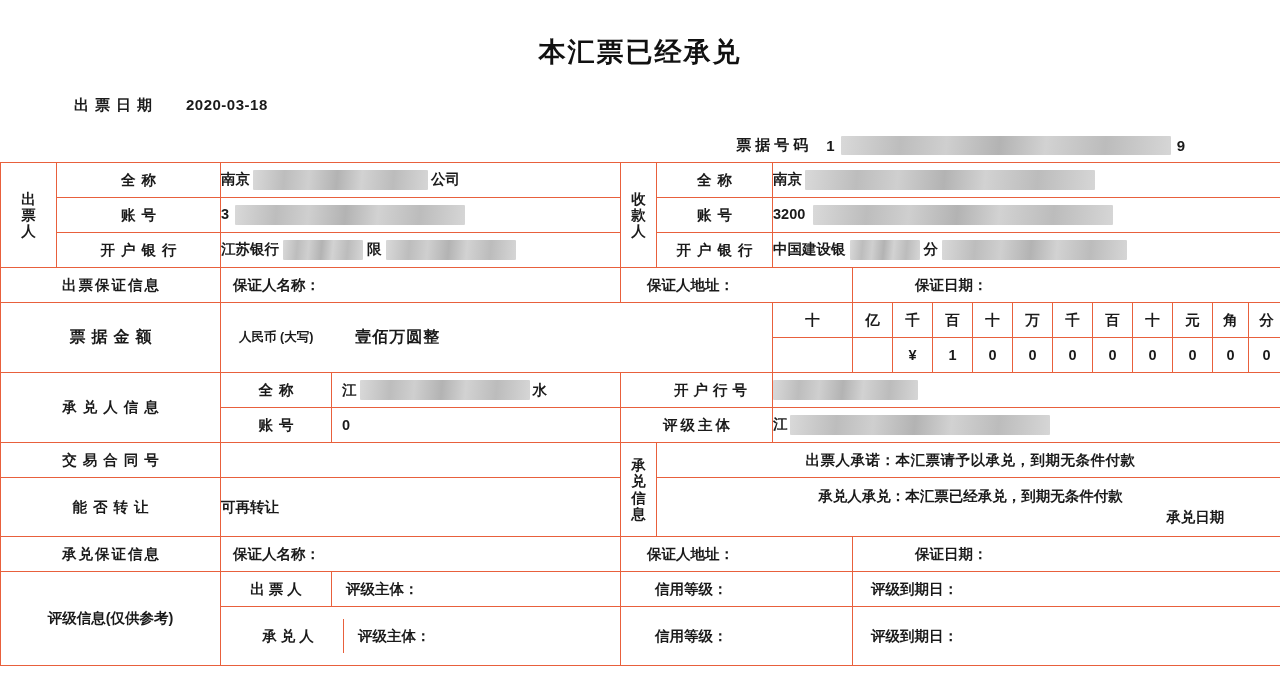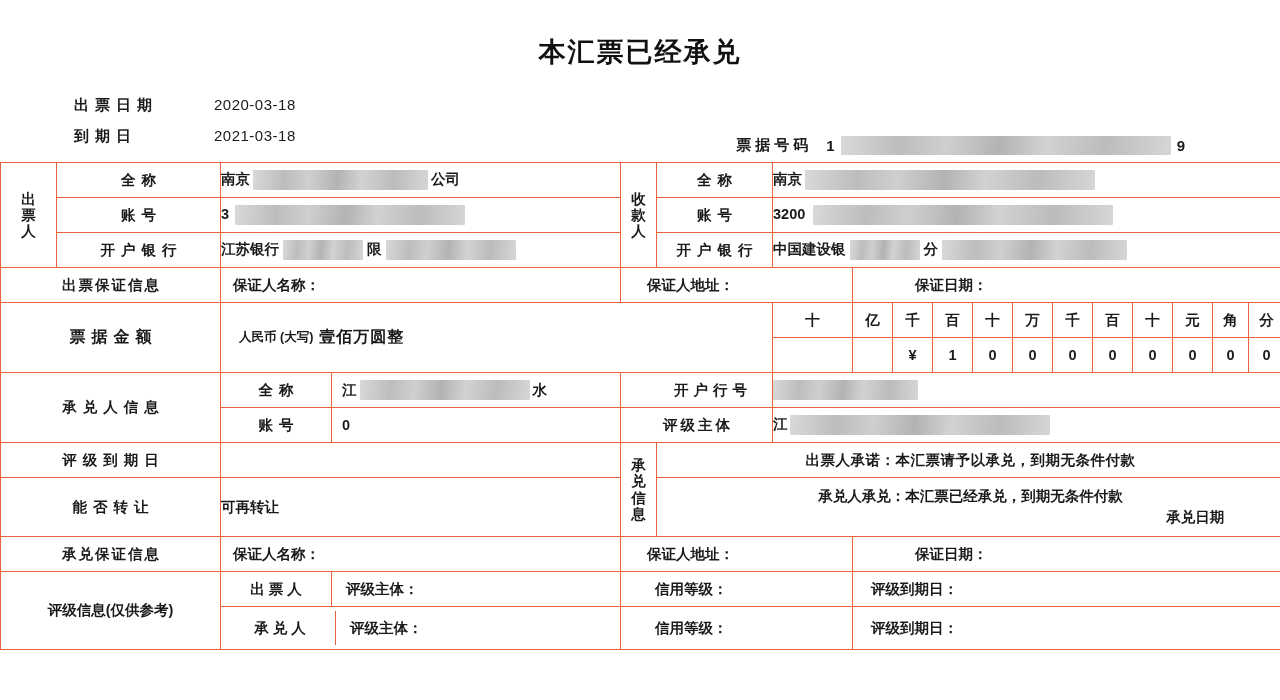--- a/index.html
+++ b/index.html
@@ -42,23 +42,22 @@
   }
   .meta-label {
     font-size: 15px;
     font-weight: bold;
     letter-spacing: 6px;
     width: 112px;
     white-space: nowrap;
   }
   .meta-value {
     font-size: 15px;
-    font-weight: normal;
+    font-weight: bold;
     letter-spacing: 0.5px;
-    margin-left: 28px;
   }
   .meta-right {
     position: absolute;
     right: 95px;
     top: 40px;
     display: flex;
     align-items: center;
     font-size: 15px;
     font-weight: bold;
   }
@@ -125,20 +124,21 @@
   .amt-digit {
     text-align: center;
     font-weight: bold;
     font-size: 15px;
   }
   .rmb-box {
     display: flex;
     align-items: center;
     padding-left: 18px;
     height: 100%;
+    gap: 36px;
   }
   .rmb-mark {
     font-size: 12.5px;
     line-height: 1.15;
     font-weight: bold;
     text-align: center;
     margin-right: 6px;
     white-space: nowrap;
   }
   .rmb-amount {
@@ -176,24 +176,20 @@
 <body>
 
 <div class="page">
 
   <div class="doc-title">本汇票已经承兑</div>
 
   <div class="meta">
     <div class="meta-row">
       <span class="meta-label">出票日期</span>
       <span class="meta-value">2020-03-18</span>
-    </div>
-    <div class="meta-row">
-      <span class="meta-label">到期日</span>
-      <span class="meta-value">2021-03-18</span>
     </div>
     <div class="meta-right">
       <span class="lbl">票据号码</span>
       <span class="num-start">1</span>
       <span class="redact" style="width:330px;height:19px;"></span>
       <span class="num-end">9</span>
     </div>
   </div>
 
   <table class="bill">
@@ -333,21 +329,21 @@
           <div class="lft" style="flex:1;">0</div>
         </div>
       </td>
       <td colspan="2" class="cl-narrow" style="letter-spacing:3px;text-indent:3px;">评级主体</td>
       <td colspan="12" class="lft">
         <span>江</span><span class="redact" style="width:260px;height:20px;margin-left:2px;"></span>
       </td>
     </tr>
 
     <tr>
-      <td colspan="2" class="cl">评级到期日</td>
+      <td colspan="2" class="cl">交易合同号</td>
       <td class="lft"></td>
       <td rowspan="2" class="vert">
         <span>承</span>
             <span>兑</span>
             <span>信</span>
             <span>息</span>
       </td>
       <td colspan="13" class="promise">出票人承诺：本汇票请予以承兑，到期无条件付款</td>
     </tr>
 
@@ -373,21 +369,21 @@
         <div style="display:flex;height:100%;align-items:center;">
           <div class="cl" style="width:110px;border-right:1px solid #e8603c;line-height:34px;height:34px;letter-spacing:4px;text-indent:4px;">出票人</div>
           <div class="lft" style="flex:1;padding-left:14px;">评级主体：</div>
         </div>
       </td>
       <td colspan="3" class="lft" style="padding-left:34px;">信用等级：</td>
       <td colspan="11" class="lft" style="padding-left:18px;">评级到期日：</td>
     </tr>
 
     <tr>
-      <td style="padding:4px;">
+      <td style="padding:12px;">
         <div style="display:flex;height:100%;align-items:center;">
           <div class="cl" style="width:110px;border-right:1px solid #e8603c;line-height:34px;height:34px;letter-spacing:4px;text-indent:4px;">承兑人</div>
           <div class="lft" style="flex:1;padding-left:14px;">评级主体：</div>
         </div>
       </td>
       <td colspan="3" class="lft" style="padding-left:34px;">信用等级：</td>
       <td colspan="11" class="lft" style="padding-left:18px;">评级到期日：</td>
     </tr>
 
   </tbody>

